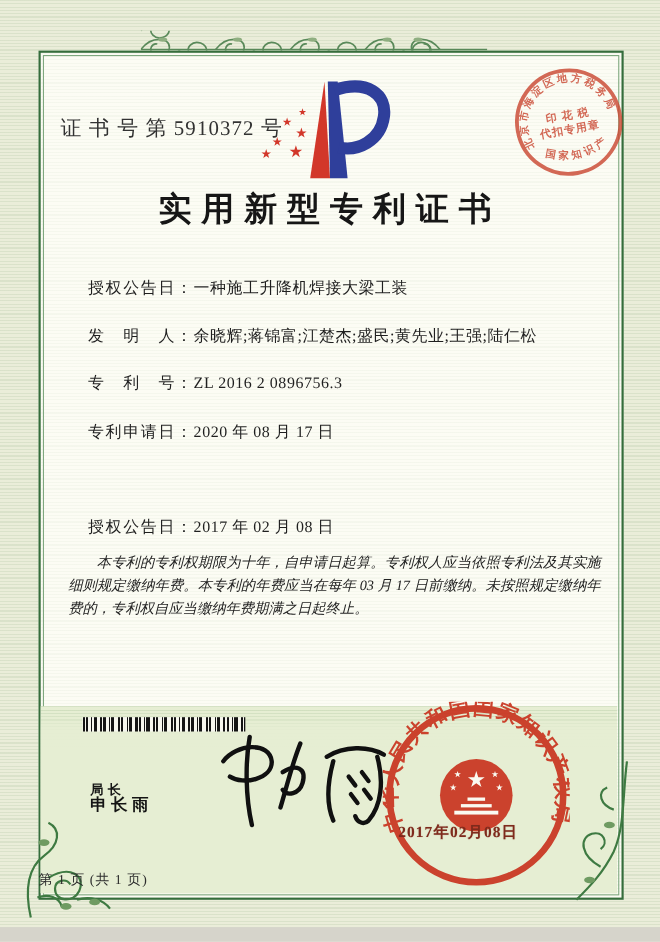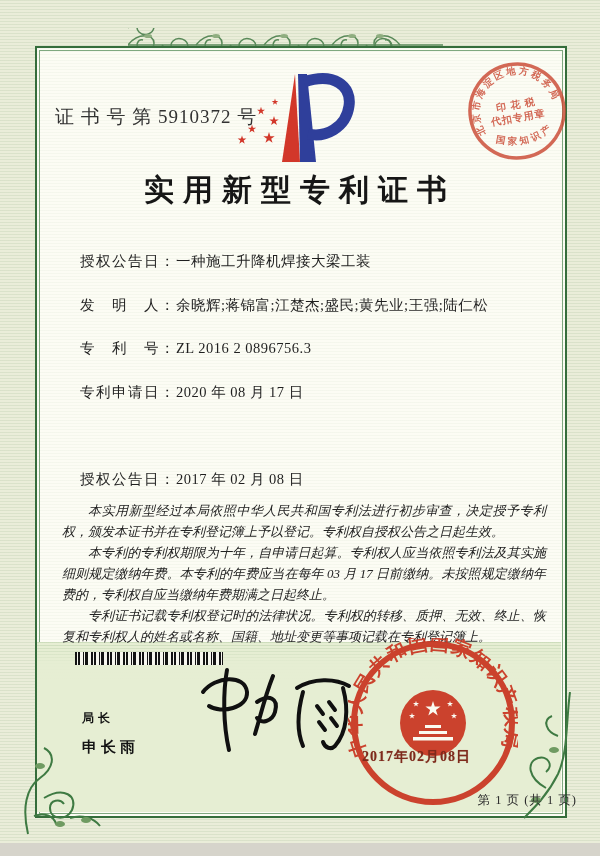--- a/index.html
+++ b/index.html
@@ -57,36 +57,36 @@
       #141414 8px 9px,#f6f6ee 9px 10px,#141414 10px 13px,#f6f6ee 13px 16px);
   }
   .sig-title{
     position:absolute;left:82px;top:690px;
     font-family:"Liberation Sans","DejaVu Sans",sans-serif;
     font-size:12px;font-weight:600;letter-spacing:4px;color:#141414;margin-top:20px;
   }
   .sig-name{
     position:absolute;left:82px;top:722px;
     font-family:"Liberation Sans","DejaVu Sans",sans-serif;
-    font-size:15px;font-weight:600;letter-spacing:4px;color:#141414;margin-top:16px;
+    font-size:15px;font-weight:600;letter-spacing:4px;color:#141414;
   }
   .signature-svg{position:absolute;left:185px;top:662px;}
   .logo-svg{position:absolute;left:228px;top:72px;}
   .garland-svg{position:absolute;left:128px;top:28px;}
   .seal-svg{position:absolute;left:348px;top:638px;}
   .seal-date{
     position:absolute;left:362px;top:748px;width:140px;
     font-size:14px;font-weight:700;color:#7e2a1c;letter-spacing:1px;
     text-shadow:0 0 1px rgba(126,42,28,.4);
   }
   .tax-seal-svg{position:absolute;left:462px;top:56px;transform:rotate(-10deg);}
   .flourish-bl{position:absolute;left:20px;top:738px;}
   .flourish-r{position:absolute;left:518px;top:692px;}
   .footer{
-    position:absolute;left:49px;top:792px;width:528px;text-align:right;
+    position:absolute;left:35px;top:792px;width:528px;text-align:left;
     font-size:12.5px;color:#2c2c2c;letter-spacing:1px;
   }
   .gray-edge{position:absolute;left:0;top:843px;width:600px;height:13px;background:#d6d4cb;}
 </style>
 </head>
 <body>
 
 <div class="paper">
 
   <svg class="garland-svg" width="315" height="34" viewBox="0 0 315 34">
@@ -160,23 +160,21 @@
     <span class="flabel">专　利　号：</span><span class="fvalue">ZL 2016 2 0896756.3</span>
   </div>
   <div class="field-row" style="top:383px">
     <span class="flabel">专利申请日：</span><span class="fvalue">2020 年 08 月 17 日</span>
   </div>
   <div class="field-row" style="top:470px">
     <span class="flabel">授权公告日：</span><span class="fvalue">2017 年 02 月 08 日</span>
   </div>
 
   <div class="body-text">
-    <p>本实用新型经过本局依照中华人民共和国专利法进行初步审查，决定授予专利权，颁发本证书并在专利登记簿上予以登记。专利权自授权公告之日起生效。</p>
     <p>本专利的专利权期限为十年，自申请日起算。专利权人应当依照专利法及其实施细则规定缴纳年费。本专利的年费应当在每年 03 月 17 日前缴纳。未按照规定缴纳年费的，专利权自应当缴纳年费期满之日起终止。</p>
-    <p>专利证书记载专利权登记时的法律状况。专利权的转移、质押、无效、终止、恢复和专利权人的姓名或名称、国籍、地址变更等事项记载在专利登记簿上。</p>
   </div>
 
   <div class="barcode"></div>
 
   <div class="sig-title">局长</div>
   <div class="sig-name">申长雨</div>
 
   <svg class="signature-svg" width="175" height="100" viewBox="0 0 175 100">
     <g stroke="#101010" stroke-width="4" fill="none" stroke-linecap="round">
       <path d="M42,8 C38,30 38,62 44,88"></path>

